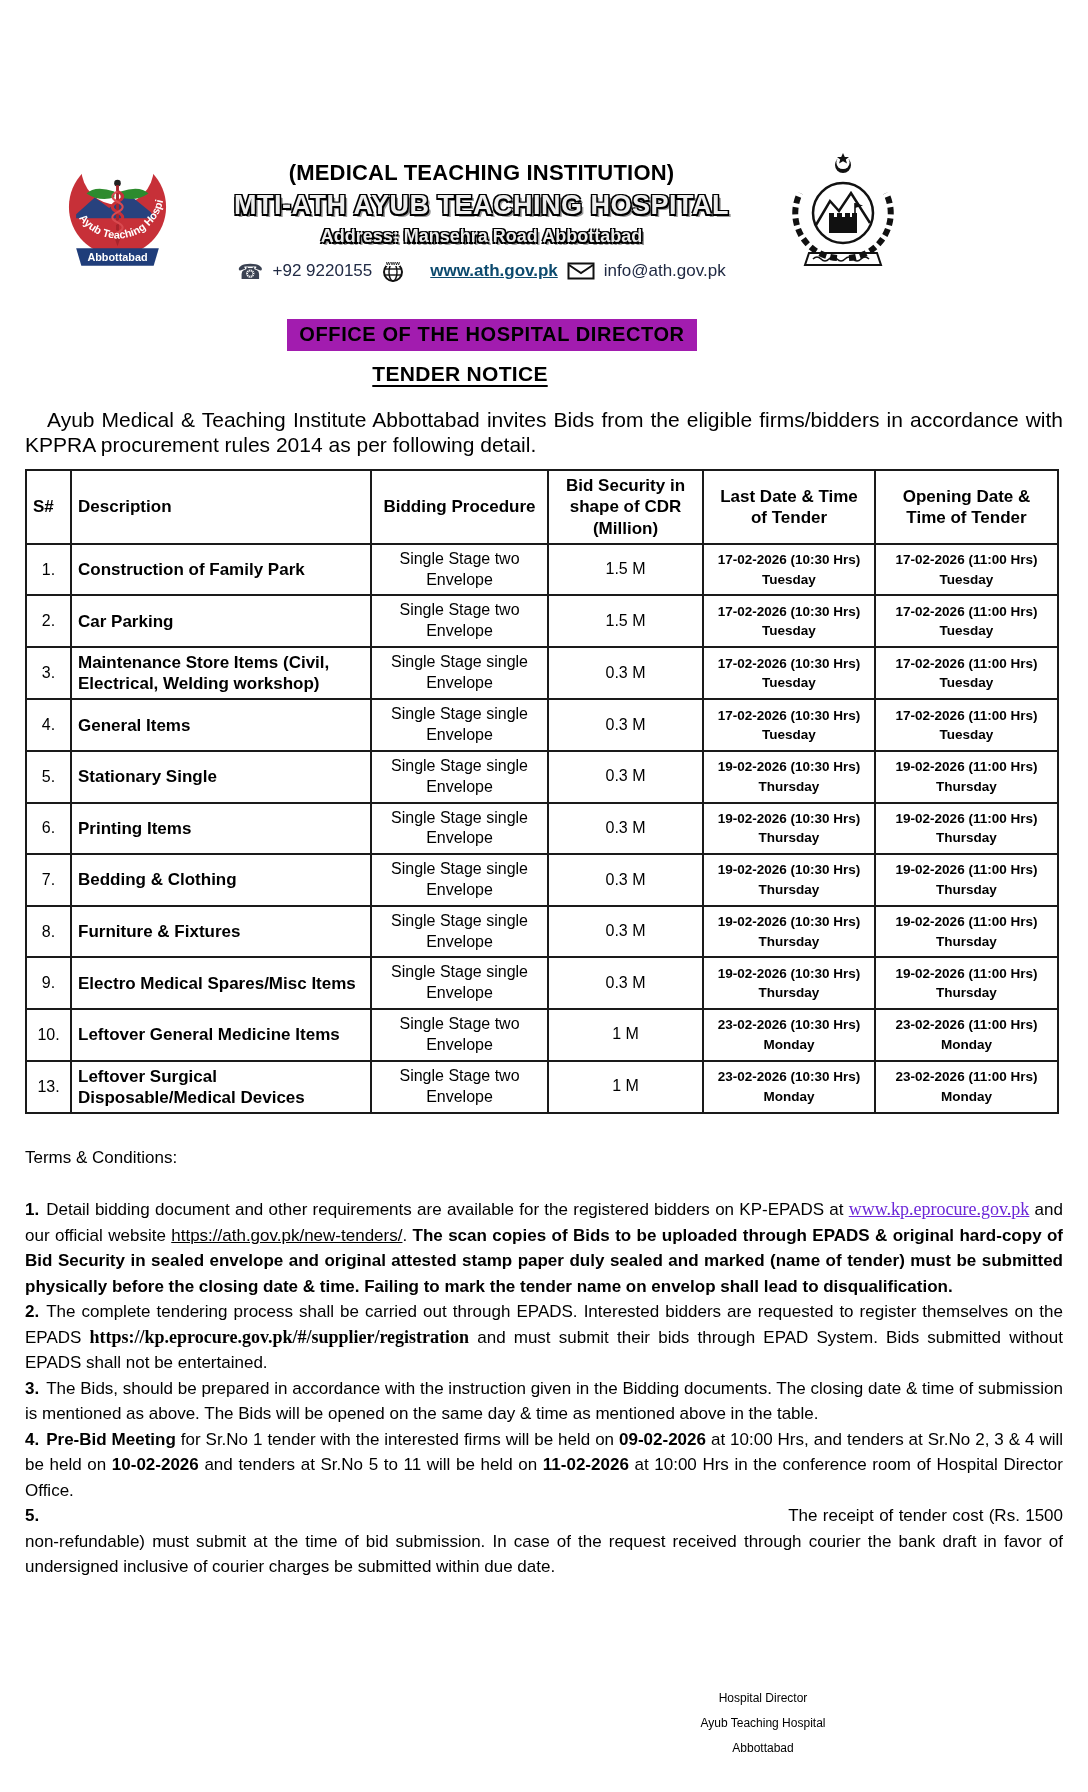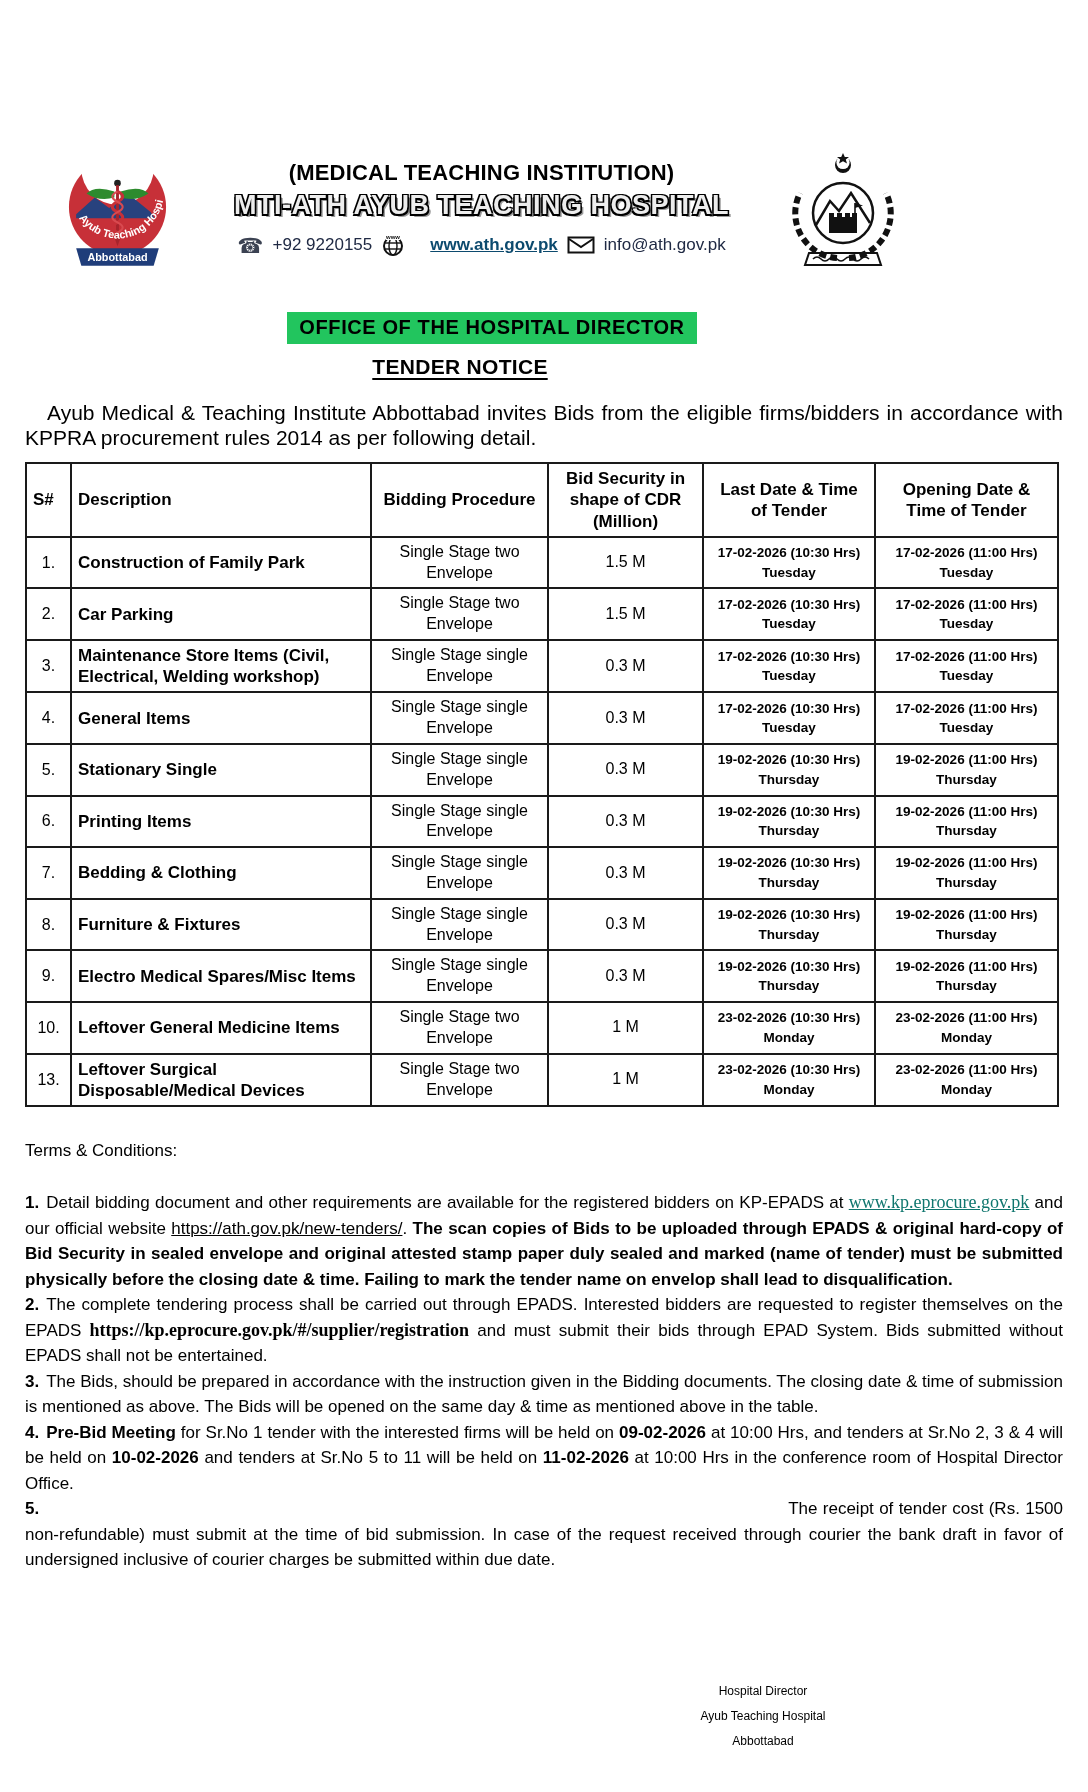--- a/index.html
+++ b/index.html
@@ -17,21 +17,21 @@
     text-shadow:-1.5px -1.5px 0 #000, 1.5px -1.5px 0 #000, -1.5px 1.5px 0 #000, 1.5px 1.5px 0 #000, 3px 3px 0 #9a9a9a; }
   .hosp-name { font-size:27px; margin-top:4px; letter-spacing:0.5px; }
   .addr-line { font-size:18px; margin-top:5px; }
   .contact-row { margin-top:12px; font-size:17px; color:#202a44; display:flex; justify-content:center; align-items:center; gap:9px; }
   .phone-glyph { font-size:21px; color:#3b4252; line-height:1; }
   .website-link { color:#0c4a6e; text-decoration:underline; font-weight:bold;margin-left:16px; }
   .contact-row svg { display:block; }
 
   .center-line { text-align:center; }
   .office-wrap { margin-top:36px; }
-  .office-bar { display:inline-block; position:relative; left:-52px; background:#22c55e; font-size:20px; font-weight:bold; letter-spacing:0.6px; padding:4px 12px 5px 12px; }
+  .office-bar { display:inline-block; position:relative; left:-52px; background:#a21caf; font-size:20px; font-weight:bold; letter-spacing:0.6px; padding:4px 12px 5px 12px; }
   .notice-wrap { margin-top:11px;text-align:center; }
   .notice-title { display:inline-block; position:relative; left:-84px; font-size:21px; font-weight:bold; text-decoration:underline; text-underline-offset:4px; letter-spacing:0.3px; }
 
   
   .intro { margin-top:21px; font-size:21px; line-height:25px; text-align:justify; text-indent:22px; }
 
   
   table.tender { border-collapse:collapse; width:1032px; margin-top:12px; table-layout:fixed; }
   table.tender th, table.tender td { border:2px solid #1a1a1a; vertical-align:middle; padding:4px 6px; }
   th { font-size:17px; font-weight:bold; line-height:1.25; }
@@ -42,21 +42,21 @@
   td.c-proc, td.c-sec { text-align:center; font-size:16px; line-height:1.3; }
   td.c-date { text-align:center; font-weight:bold; font-size:13.5px; line-height:1.45; padding:6px 2px; }
   tr.body-row { height:51px; }
   tr.head-row { height:72px; }
 
   
   .terms-heading { margin-top:34px; font-size:17px; }
   .term { font-size:17px; line-height:25.5px; text-align:justify; margin-top:0; }
   .term-first { margin-top:29px; }
   .tnum { margin-right:7px; }
-  .link-serif { font-family:"Liberation Serif", serif; font-size:18px; color:#0f766e; text-decoration:underline; }
+  .link-serif { font-family:"Liberation Serif", serif; font-size:18px; color:#6d28d9; text-decoration:underline; }
   .link-sans { color:#000; text-decoration:underline; }
   .link-serif-bold { font-family:"Liberation Serif", serif; font-size:18px; font-weight:bold; color:#000; text-decoration:none; }
   .gap5 { display:inline-block; width:742px; }
 
   
   .signature { margin-top:106px; margin-left:auto; margin-right:140px; width:320px; text-align:center; font-size:12px; line-height:25px; }
 </style>
 </head>
 <body>
 
@@ -81,20 +81,21 @@
           <textPath href="#arcL" startOffset="14%">Ayub Teaching Hospital</textPath>
         </text>
         <polygon points="20,97 100,97 95,114 25,114" fill="#1f3d7a"></polygon>
         <text x="60" y="109" text-anchor="middle" font-size="10.5" font-weight="bold" fill="#ffffff" font-family="Liberation Sans, sans-serif">Abbottabad</text>
       </svg>
     </div>
 
     <div class="header-center">
       <div class="inst-line">(MEDICAL TEACHING INSTITUTION)</div>
       <div class="hosp-name outlined">MTI-ATH AYUB TEACHING HOSPITAL</div>
+      <div class="addr-line outlined">Address: Mansehra Road Abbottabad</div>
       <div class="contact-row">
         <span class="phone-glyph">☎</span>
         <span>+92 9220155</span>
         <span>
           <svg width="24" height="24" viewBox="0 0 24 24">
             <circle cx="12" cy="13" r="9" fill="none" stroke="#111" stroke-width="2"></circle>
             <ellipse cx="12" cy="13" rx="4" ry="9" fill="none" stroke="#111" stroke-width="1.4"></ellipse>
             <line x1="3.5" y1="10" x2="20.5" y2="10" stroke="#111" stroke-width="1.4"></line>
             <line x1="3.5" y1="16" x2="20.5" y2="16" stroke="#111" stroke-width="1.4"></line>
             <rect x="5" y="0" width="14" height="7" fill="#fff"></rect>

